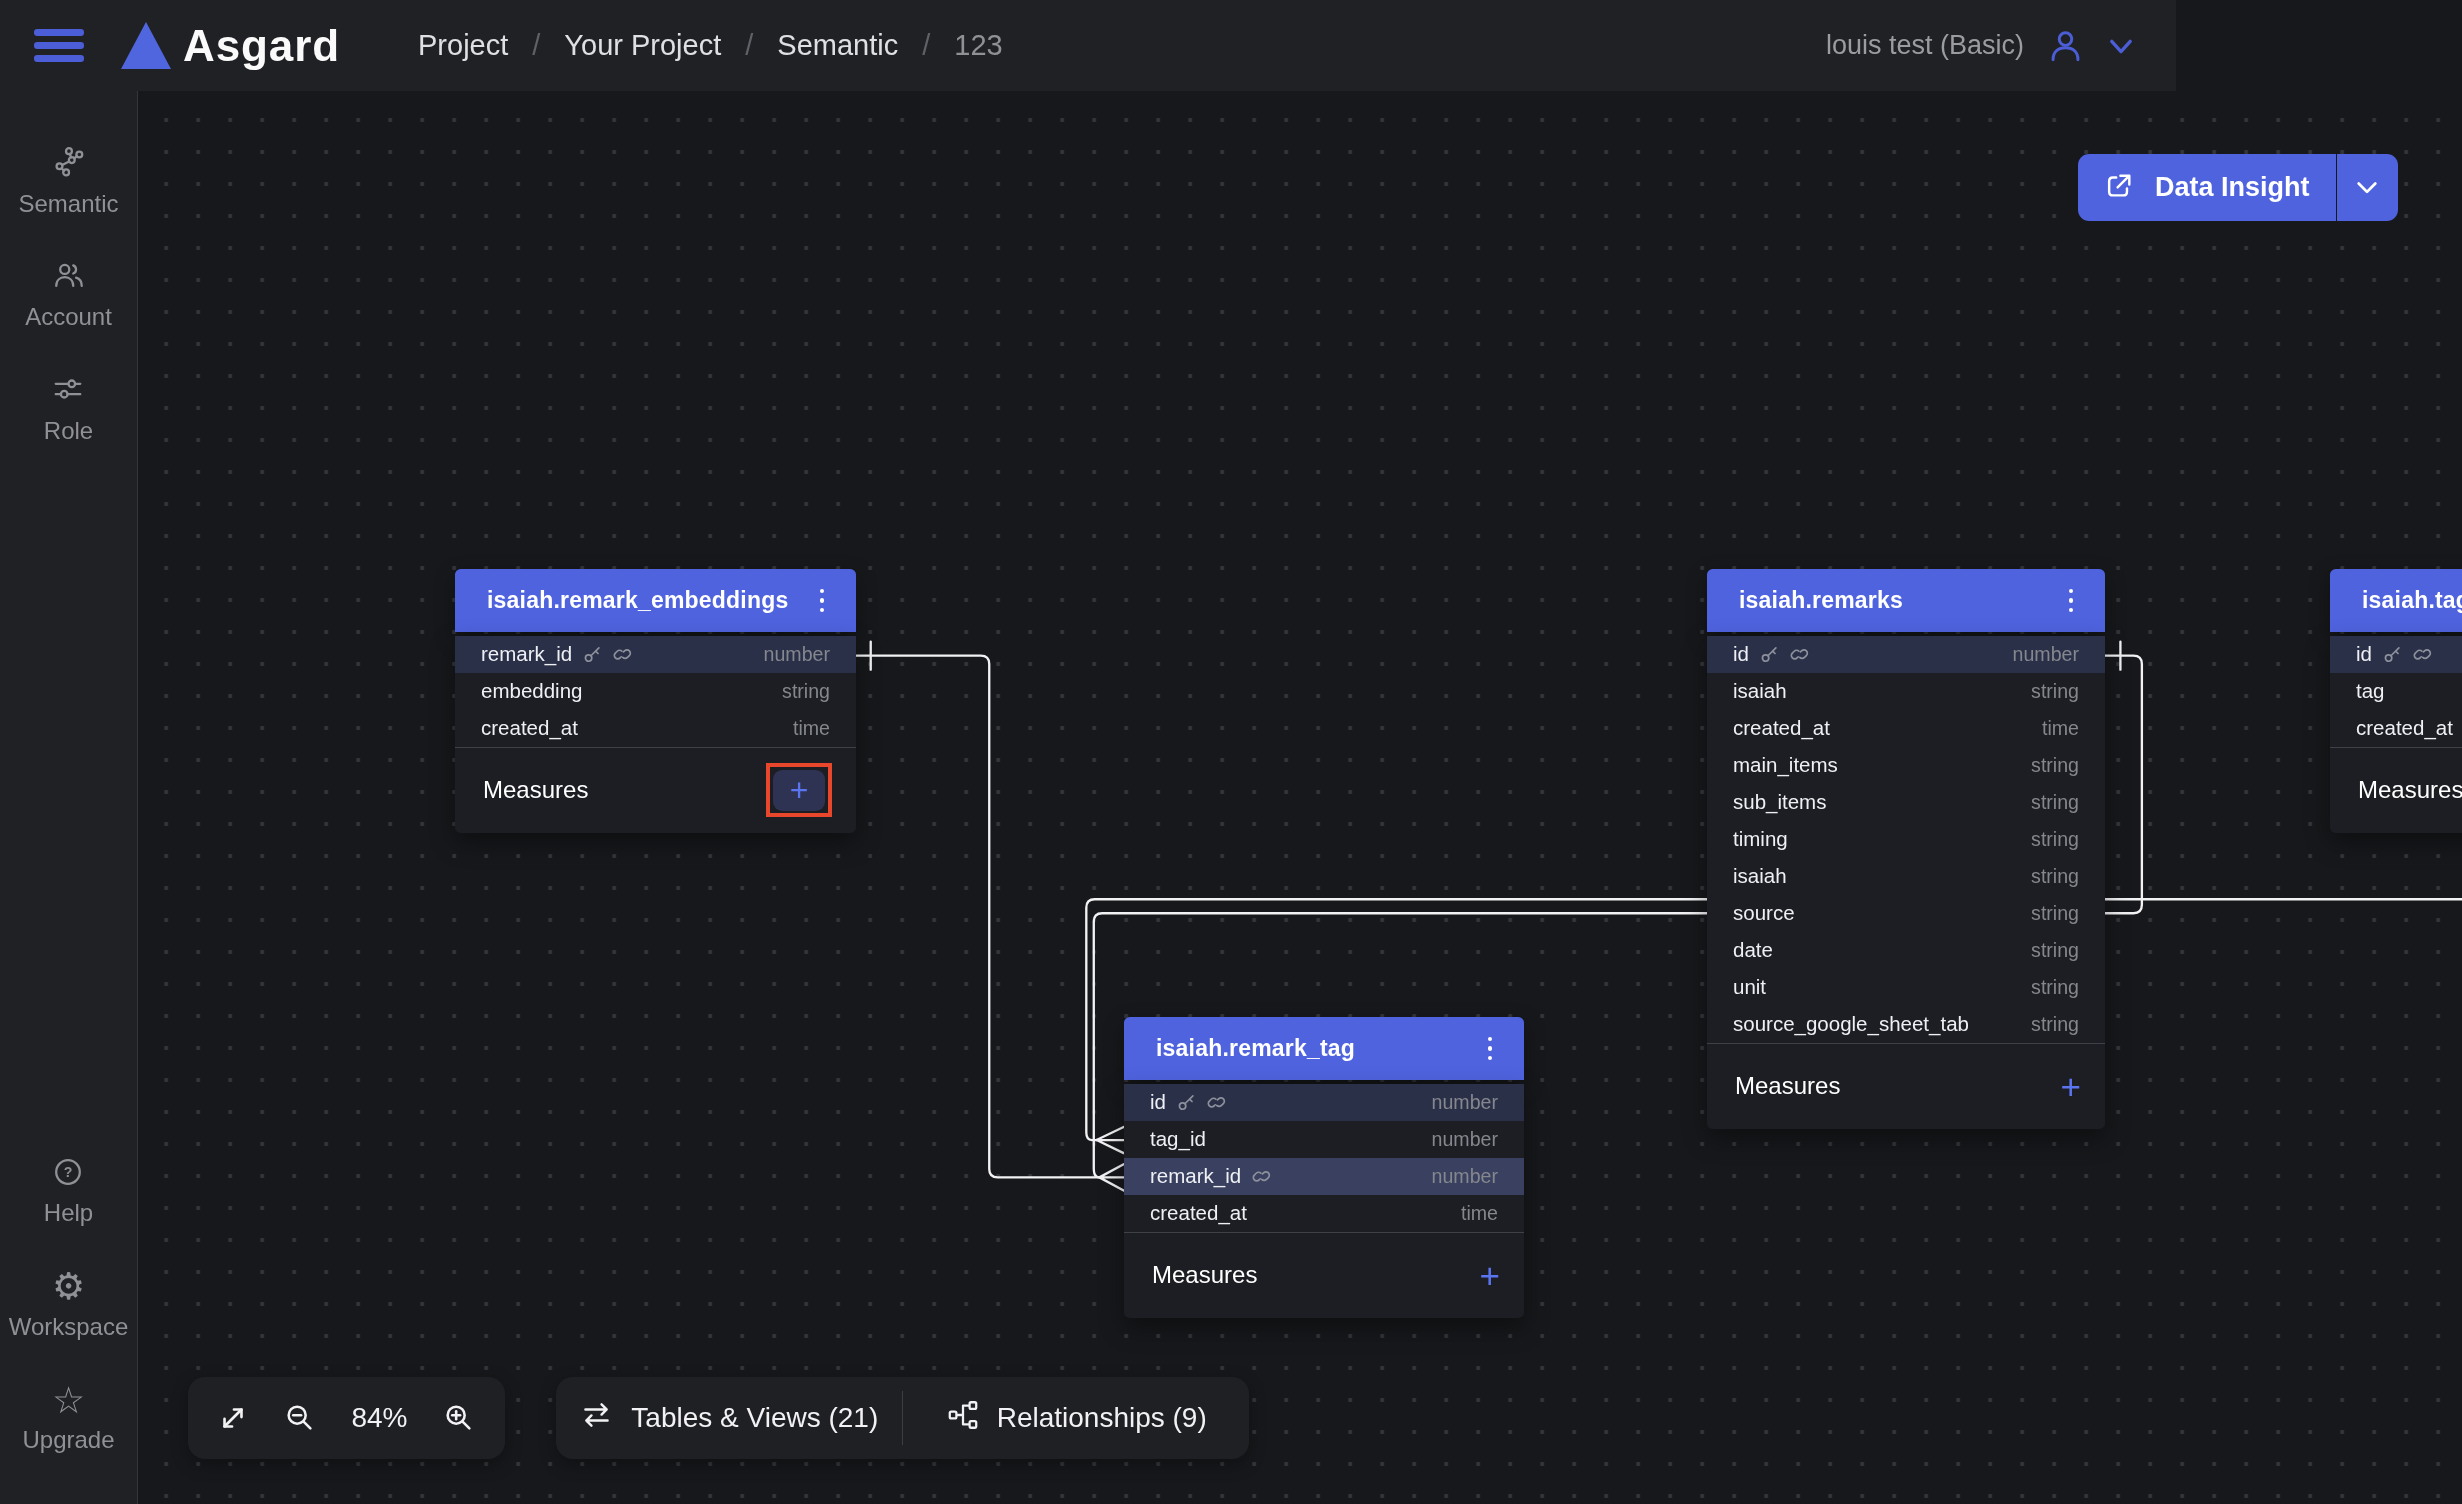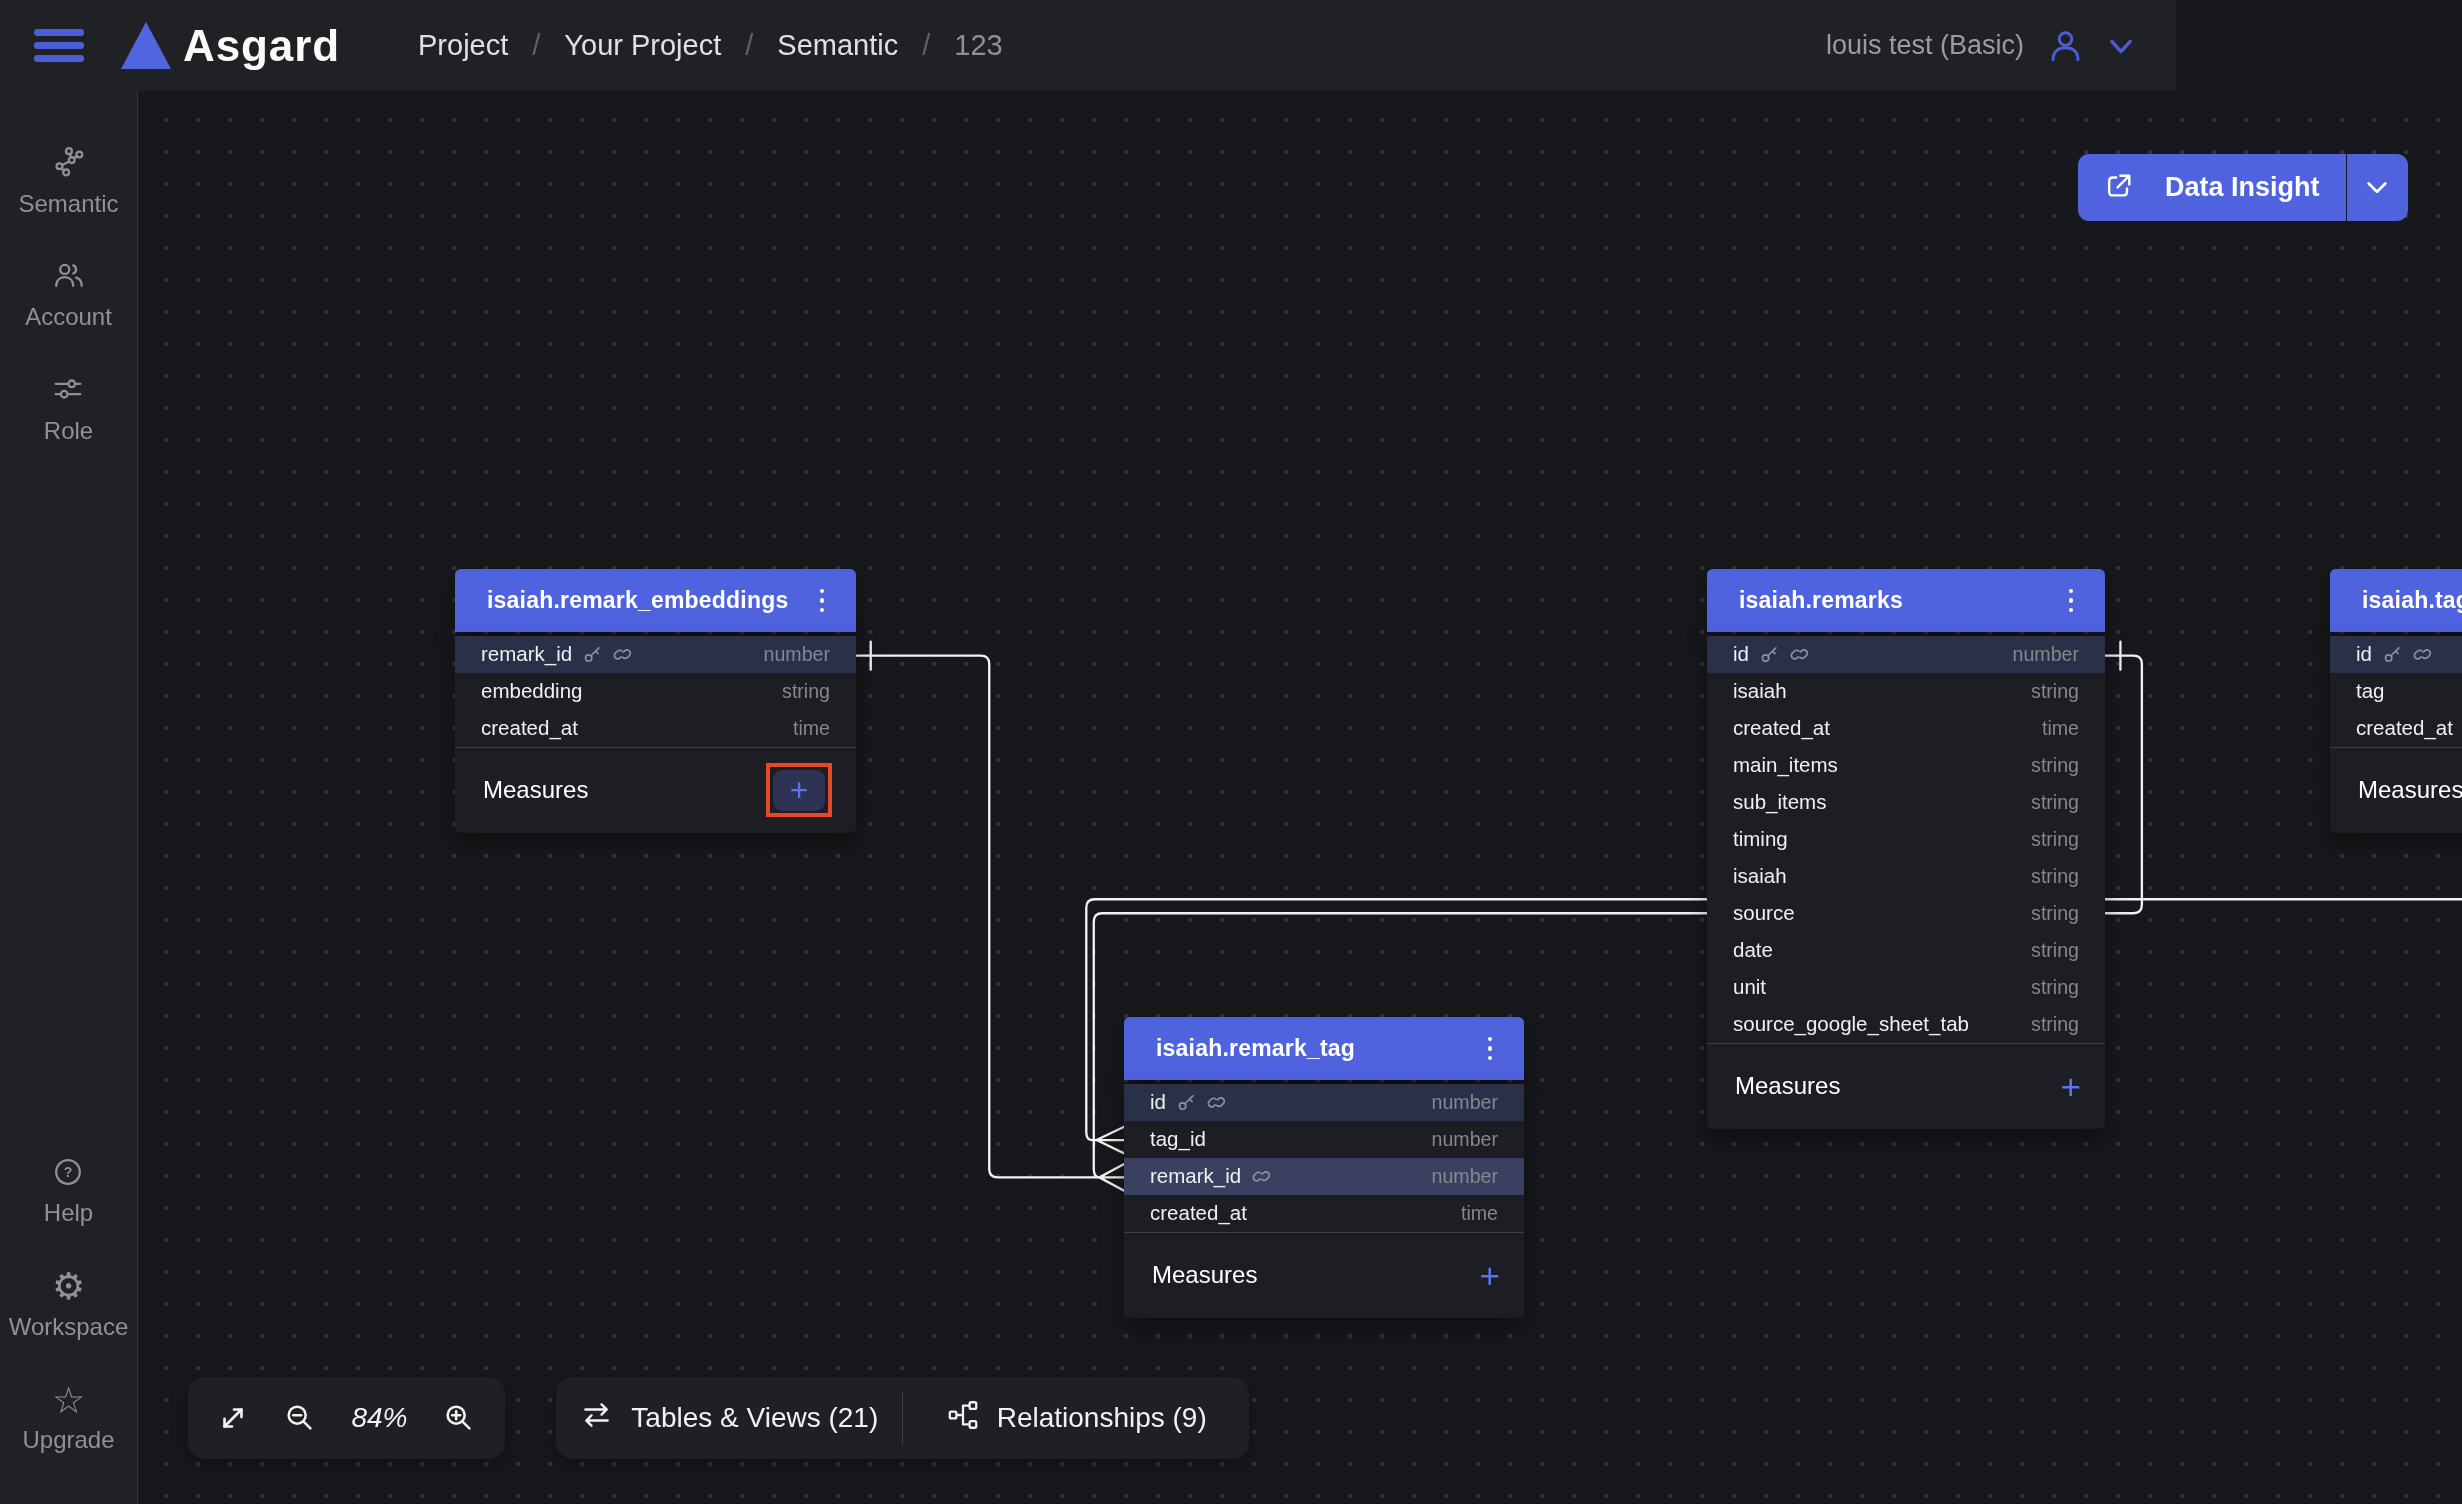--- a/index.html
+++ b/index.html
@@ -58,29 +58,29 @@
     padding:0 24px 0 28px; }
   .measures-label { color:#ffffff; font-size:24px; }
   .plus { margin-left:auto; color:#5b74f0; font-size:35px; line-height:35px; font-weight:300; cursor:pointer; }
   .plus-box { margin-left:auto; border:4.7px solid #e8472b; padding:2.8px; display:flex; }
   .plus-btn { width:52px; height:41px; background:#2e3354; border-radius:9.3px; display:flex;
     align-items:center; justify-content:center; color:#5b74f0; font-size:32px; font-weight:300; cursor:pointer; }
 
   
   .di { position:absolute; left:1939px; top:63px; height:67px; display:flex; z-index:3;
     border-radius:11.2px; overflow:hidden; cursor:pointer; }
-  .di-main { background:#4f63df; display:flex; align-items:center; gap:31px; padding:0 26px; }
+  .di-main { background:#4f63df; display:flex; align-items:center; gap:21px; padding:0 26px; }
   .di-label { color:#fff; font-size:27px; font-weight:600; }
   .di-arrow { background:#4f63df; width:62px; border-left:1.9px solid #17181b; display:flex;
     align-items:center; justify-content:center; }
 
   .pill { position:absolute; background:#1f2023; border-radius:17px; display:flex; align-items:center;
     z-index:3; box-shadow:0 5.6px 17px rgba(0,0,0,.3); }
   .zoom-pill { left:49px; top:1286px; width:317px; height:82px; justify-content:center; gap:34px; }
-  .zoom-level { color:#f2f2f4; font-size:28px;font-style:italic; }
+  .zoom-level { color:#f2f2f4; font-size:28px; }
   .status-pill { left:417px; top:1286px; width:693px; height:82px; }
   .seg { flex:1; display:flex; align-items:center; justify-content:center; gap:17px;
     color:#f2f2f4; font-size:28px; cursor:pointer; white-space:nowrap; }
   .seg-divider { width:1.9px; height:54px; background:#3c3d42; }
   .icon-btn { display:flex; align-items:center; cursor:pointer; }
 </style>
 </head>
 <body>
 
 <div class="header">

